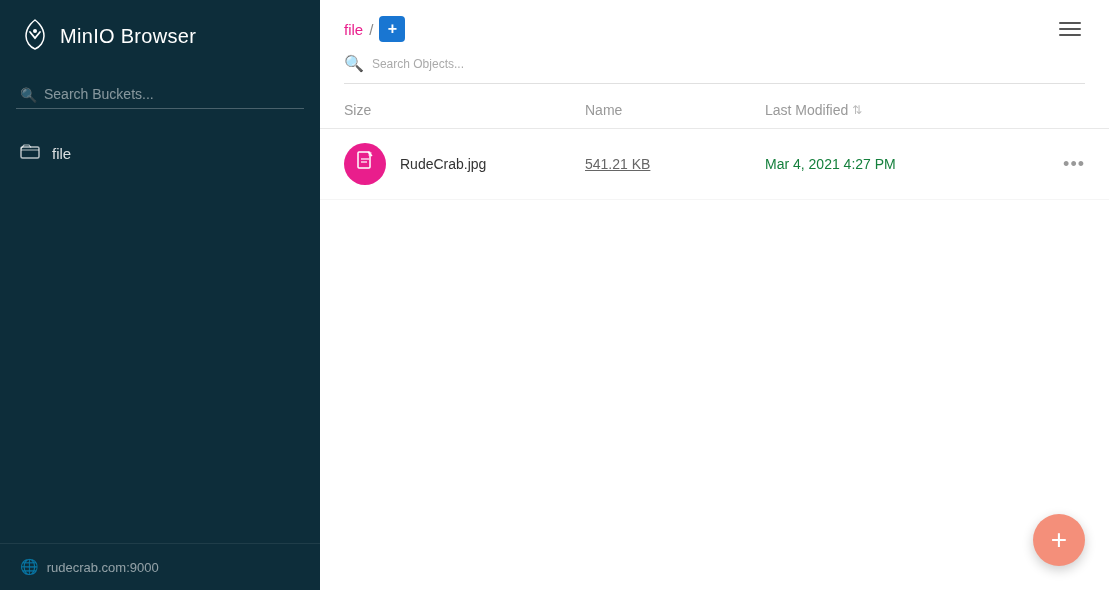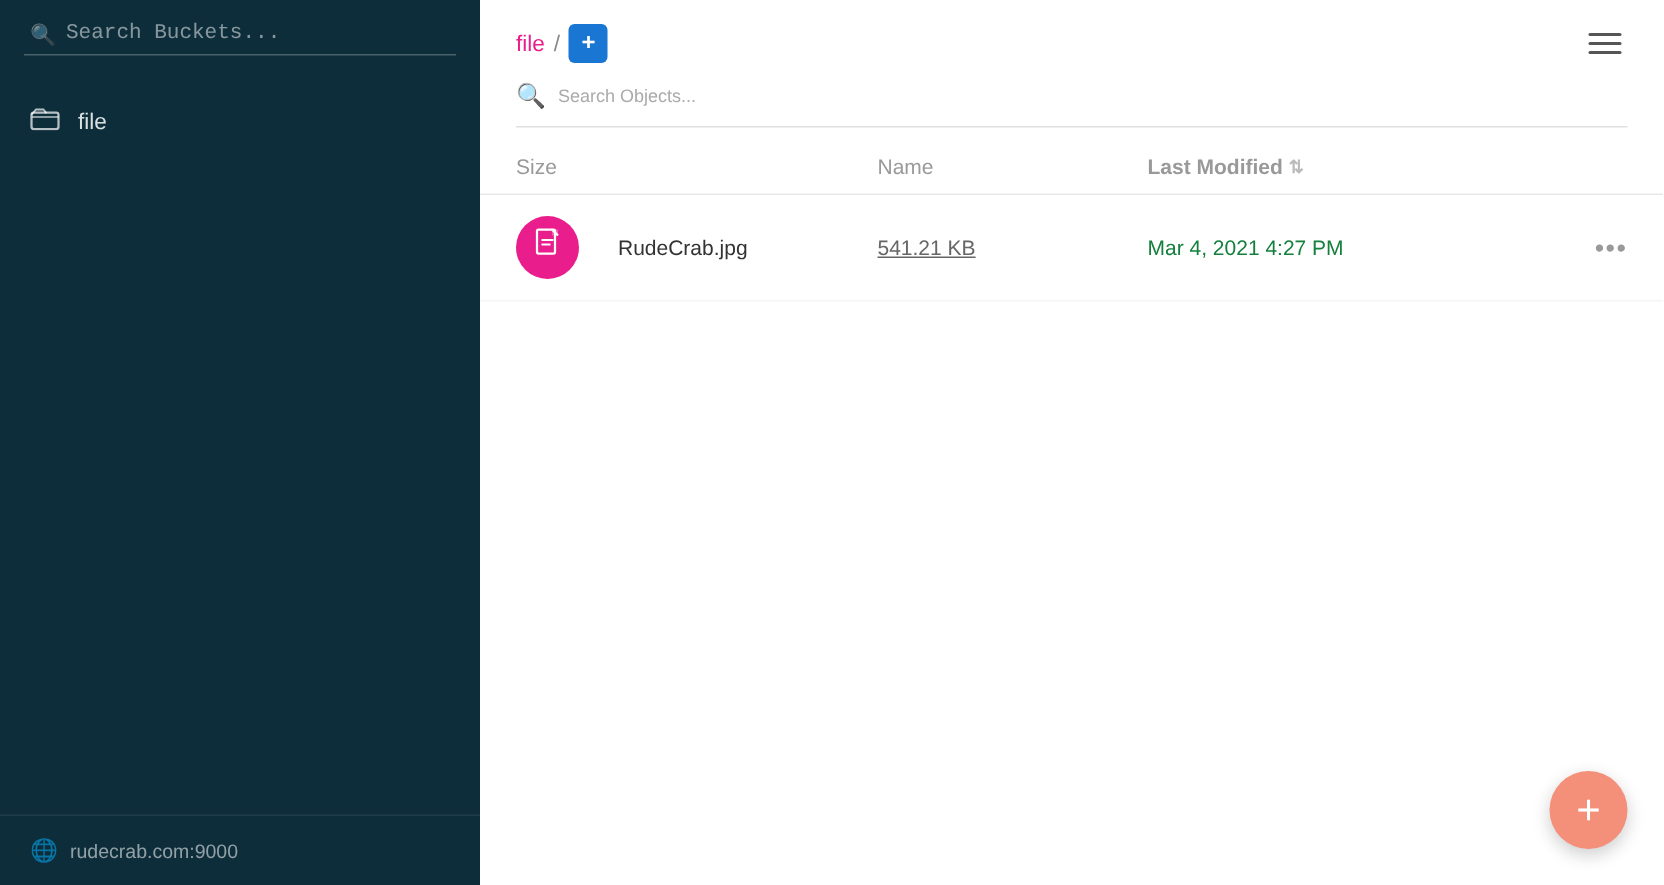--- a/index.html
+++ b/index.html
@@ -38,21 +38,20 @@
     }
     .sidebar-search input {
       width: 100%;
       background: transparent;
       border: none;
       border-bottom: 1px solid rgba(255,255,255,0.25);
       color: rgba(255,255,255,0.7);
       padding: 6px 6px 6px 28px;
       font-size: 14px;
       outline: none;
-      font-family: Liberation Mono, monospace;
     }
     .sidebar-search input::placeholder { color: rgba(255,255,255,0.5); }
     .search-icon-sidebar {
       position: absolute;
       left: 4px;
       top: 50%;
       transform: translateY(-50%);
       color: rgba(255,255,255,0.5);
       font-size: 14px;
     }
@@ -174,35 +173,34 @@
       grid-template-columns: 1fr 180px 260px 60px;
       padding: 10px 24px;
       border-bottom: 1px solid #e8e8e8;
       color: #999;
       font-size: 14px;
     }
     .col-sort {
       display: flex;
       align-items: center;
       gap: 4px;
-      font-weight: bold;
     }
     .sort-icon { font-size: 12px; color: #bbb; }
     .file-row {
       display: grid;
       grid-template-columns: 1fr 180px 260px 60px;
       padding: 14px 24px;
       align-items: center;
       border-bottom: 1px solid #f5f5f5;
       cursor: pointer;
     }
     .file-name-cell {
       display: flex;
       align-items: center;
-      gap: 26px;
+      gap: 14px;
     }
     .file-icon-circle {
       width: 42px;
       height: 42px;
       border-radius: 50%;
       background: #e91e8c;
       display: flex;
       align-items: center;
       justify-content: center;
       flex-shrink: 0;
@@ -252,20 +250,28 @@
       align-items: center;
       justify-content: center;
       cursor: pointer;
       box-shadow: 0 4px 12px rgba(0,0,0,0.2);
     }
   </style>
 </head>
 <body>
 
 <aside class="sidebar">
+  <div class="sidebar-header">
+    <svg class="logo-icon" viewBox="0 0 30 36" fill="none">
+      <path d="M15 2 C15 2 6 8 6 18 C6 24 10 29 15 31 C20 29 24 24 24 18 C24 8 15 2 15 2Z" fill="none" stroke="white" stroke-width="1.5"></path>
+      <path d="M10 14 L15 20 L20 14" fill="none" stroke="white" stroke-width="1.8" stroke-linecap="round"></path>
+      <circle cx="15" cy="13" r="2" fill="white"></circle>
+    </svg>
+    <span class="sidebar-title">MinIO Browser</span>
+  </div>
 
   <div class="sidebar-search">
     <span class="search-icon-sidebar">🔍</span>
     <input type="text" placeholder="Search Buckets..." style="">
   </div>
 
   <div class="bucket-list">
     <div class="bucket-item">
       <span class="bucket-icon">
         <svg width="20" height="16" viewBox="0 0 20 16" fill="none">

